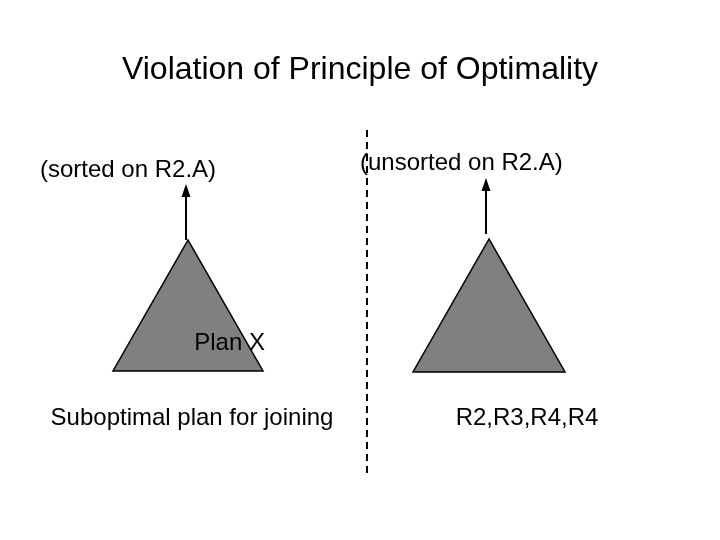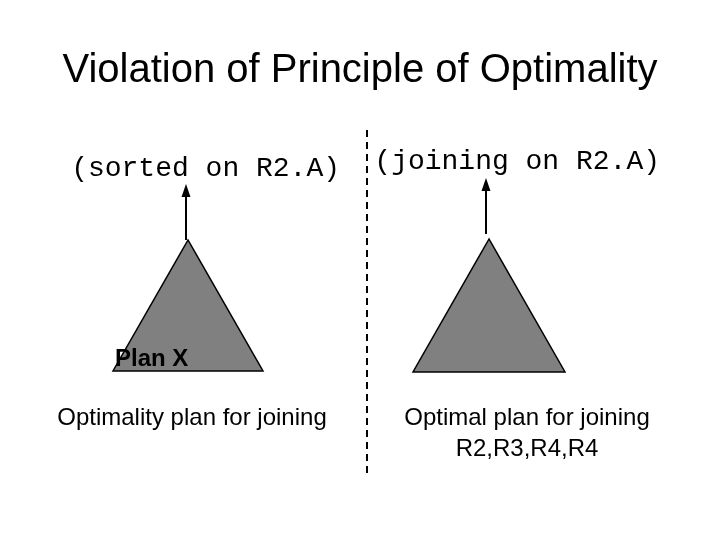--- a/index.html
+++ b/index.html
@@ -15,56 +15,54 @@
     overflow: hidden;
     font-family: "Liberation Sans", sans-serif;
     color: #000000;
   }
   .slide-title {
     position: absolute;
     top: 44px;
     left: 0;
     width: 720px;
     text-align: center;
-    font-size: 40px;
+    font-size: 32px;
     line-height: 48px;
     white-space: nowrap;
   }
   .annotation {
     position: absolute;
-    text-align: right;
-    font-size: 28px;
+    text-align: left;
+    font-size: 24px;
     line-height: 28px;
     white-space: nowrap;
-    font-family: Liberation Mono, monospace;
   }
   .annotation.left  { top: 155px; left: 40px;  width: 300px; }
   .annotation.right { top: 148px; left: 360px; width: 300px; }
 
   .arrow-svg {
     position: absolute;
     width: 16px;
     height: 56px;
   }
   .arrow-svg.left  { left: 178px; top: 184px; }
   .arrow-svg.right { left: 478px; top: 178px; }
 
   .triangle-svg { position: absolute; }
   .triangle-svg.left  { left: 111px; top: 238px; width: 154px; height: 135px; }
   .triangle-svg.right { left: 411px; top: 237px; width: 156px; height: 137px; }
 
   .plan-label {
     position: absolute;
-    top: 344px;
+    top: 328px;
     width: 150px;
-    text-align: left;
+    text-align: right;
     font-size: 24px;
     line-height: 28px;
     white-space: nowrap;
-    font-weight: bold;
   }
   .plan-label.left  { left: 115px; }
   .plan-label.right { left: 414px; }
 
   .caption {
     position: absolute;
     top: 401px;
     text-align: center;
     font-size: 24px;
     line-height: 31px;
@@ -101,33 +99,32 @@
     <polygon points="8,0 3.5,13 12.5,13" fill="#000000"></polygon>
   </svg>
 
   <svg class="triangle-svg left" viewBox="0 0 154 135">
     <polygon points="77,2 2,133 152,133" stroke="#000000" stroke-width="1.5" fill="#808080"></polygon>
   </svg>
 
   <div class="plan-label left">Plan X</div>
 
   <div class="caption left">
-    <div>Optimality plan for joining</div>
+    <div>Suboptimal plan for joining</div>
   </div>
 
-  <div class="annotation right">(joining on R2.A)</div>
+  <div class="annotation right">(unsorted on R2.A)</div>
 
   <svg class="arrow-svg right" viewBox="0 0 16 56">
     <line x1="8" y1="12" x2="8" y2="56" stroke="#000000" stroke-width="2"></line>
     <polygon points="8,0 3.5,13 12.5,13" fill="#000000"></polygon>
   </svg>
 
   <svg class="triangle-svg right" viewBox="0 0 156 137">
     <polygon points="78,2 2,135 154,135" stroke="#000000" stroke-width="1.5" fill="#808080"></polygon>
   </svg>
 
 
   <div class="caption right">
-    <div>Optimal plan for joining</div>
     <div>R2,R3,R4,R4</div>
   </div>
 
 </div>
 
 </body></html>

